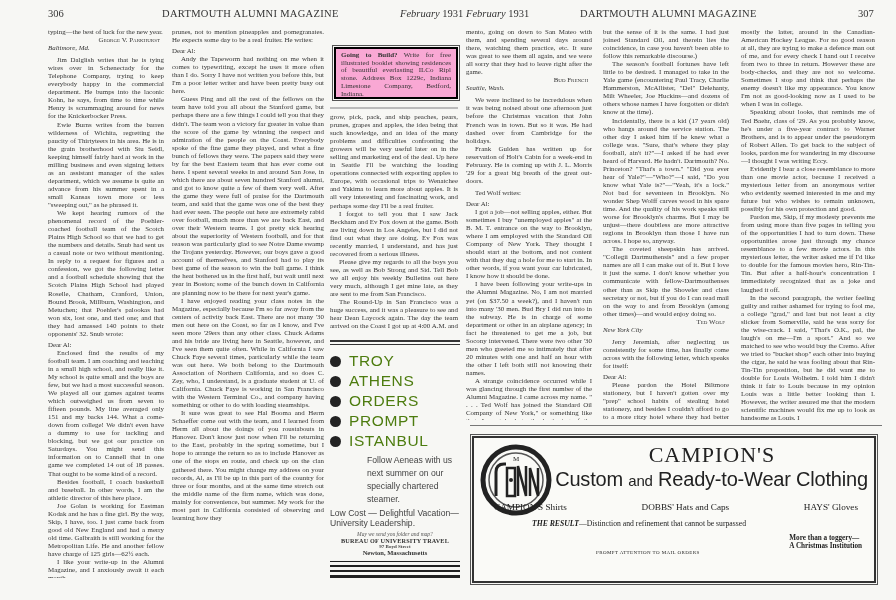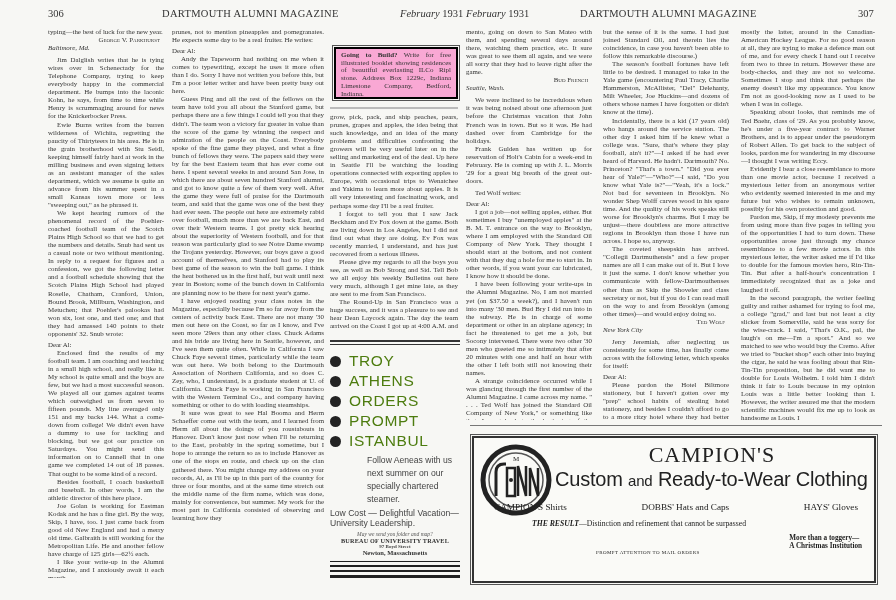--- a/index.html
+++ b/index.html
@@ -36,21 +36,21 @@
   .travel .ask { font-size: 5.5px; font-style: italic; text-align: center; margin-top: 3px; color: #555; }
   .travel .bureau { font-size: 6.2px; font-weight: bold; text-align: center; letter-spacing: 0.2px; color: #333; }
   .travel .street { font-size: 5px; text-align: center; font-weight: bold; color: #444; }
   .travel .city { font-size: 6.5px; text-align: center; font-weight: bold; color: #333; margin-bottom: 5px; }
   .travel .bar { background: #222; margin-top: 2px; }
 
   
   .campion { position: absolute; left: 472px; top: 436px; width: 404px; height: 147px; border: 2px solid #333; outline: 1px solid #555; outline-offset: 1px; background: #fafaf7; font-family: "Liberation Sans", sans-serif; color: #222; }
   .campion .logo { position: absolute; left: 6px; top: 6px; width: 72px; height: 72px; }
   .campion .brand { position: absolute; left: 0; right: 0; top: 4px; text-align: center; font-family: "Liberation Serif", serif; font-size: 22px; letter-spacing: 1px; padding-left: 76px; }
-  .campion .sub { position: absolute; left: 81px; right: 6px; top: 30px; font-size: 20px; letter-spacing: -0.2px; }
+  .campion .sub { position: absolute; left: 81px; right: 6px; top: 30px; text-align: center; font-size: 20px; letter-spacing: -0.2px; }
   .campion .sub .sm { font-size: 15px; }
   .campion .items { position: absolute; left: 20px; right: 16px; top: 64px; display: flex; justify-content: space-between; font-family: "Liberation Serif", serif; font-size: 9.2px; }
   .campion .result { position: absolute; left: 58px; top: 81px; font-family: "Liberation Serif", serif; font-size: 7.7px; }
   .campion .result i { font-weight: bold; font-style: italic; }
   .campion .prompt { position: absolute; left: 122px; top: 112px; font-family: "Liberation Serif", serif; font-size: 5px; letter-spacing: 0.4px; }
   .campion .toggery { position: absolute; right: 12px; top: 96px; font-family: "Liberation Serif", serif; font-weight: bold; font-size: 7.2px; line-height: 8px; text-align: left; }
   .sepline { position: absolute; left: 470px; top: 425px; width: 412px; height: 1px; background: #777; }
   .sepline.lft { left: 314px; top: 107px; width: 128px; height: 2px; background: #bbb; }
 </style>
 </head>

